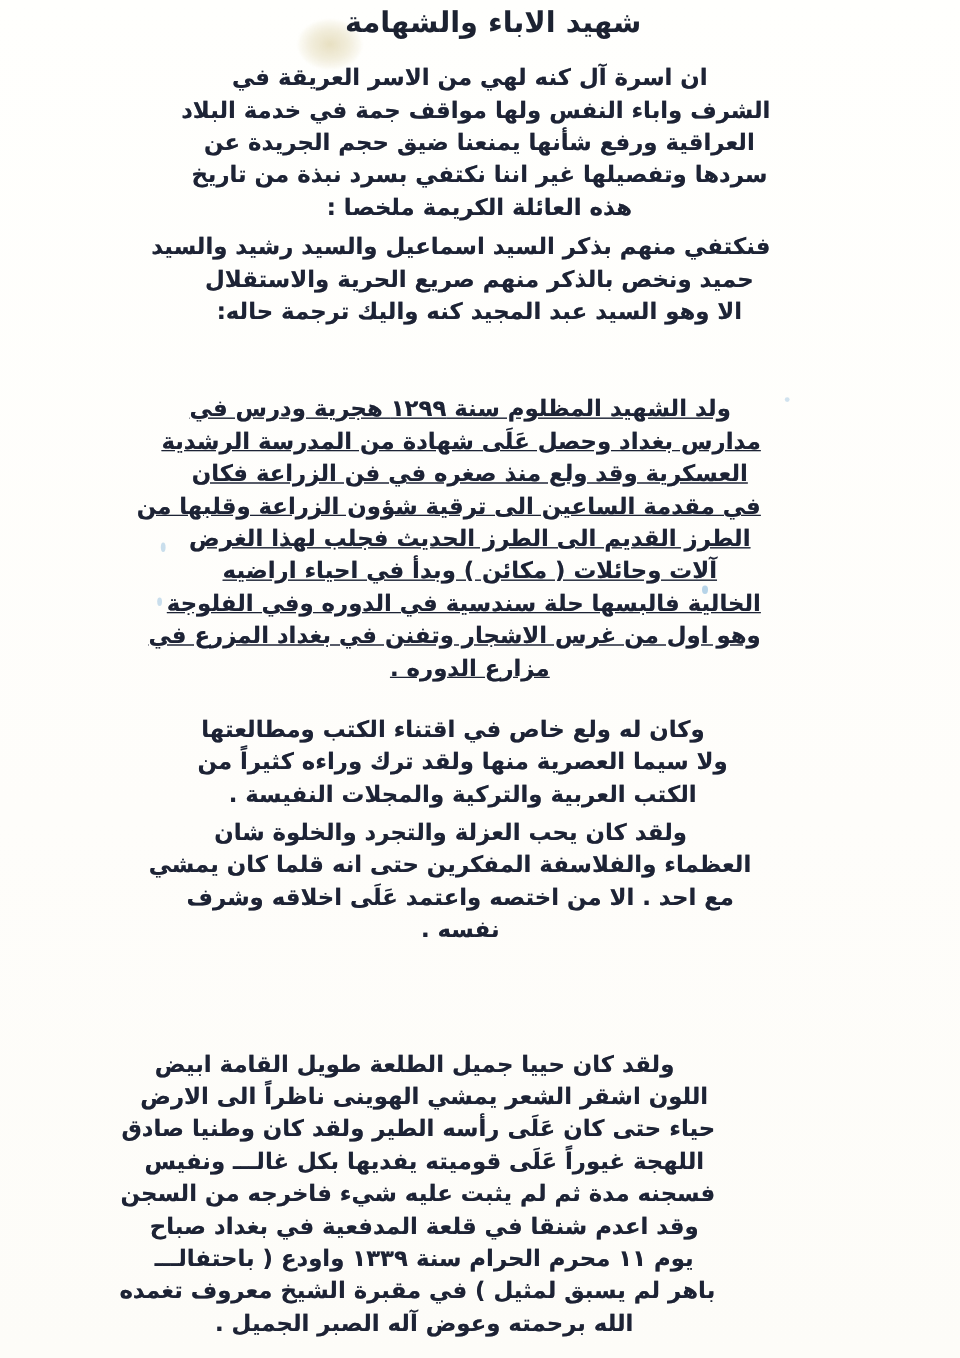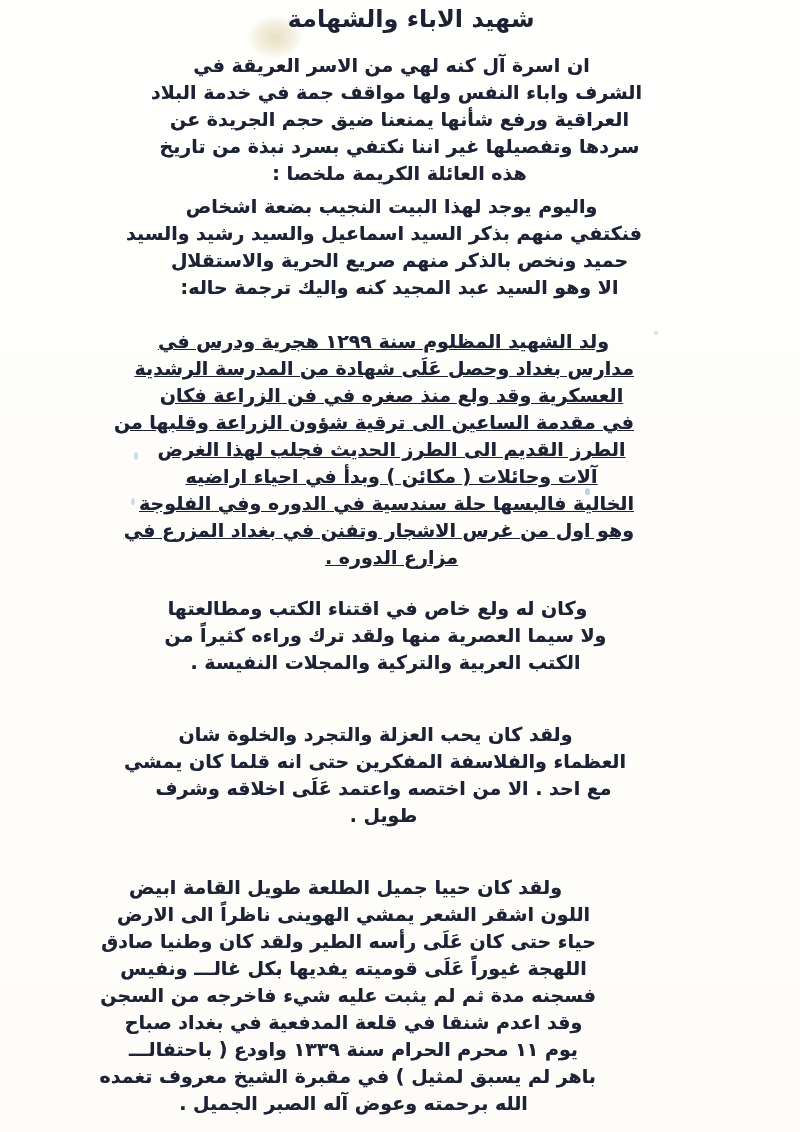--- a/index.html
+++ b/index.html
@@ -71,21 +71,21 @@
     white-space: nowrap;
   }
   .para .line.indent {
     padding-right: 16px;
   }
   
   .p1 { top: 52px;  right: 158px; }
   .p2 { top: 193px; right: 158px; }
   .p3 { top: 328px; right: 166px; text-decoration: underline; }
   .p4 { top: 595px; right: 172px; }
-  .p5 { top: 681px; right: 174px; margin-top: 40px; }
+  .p5 { top: 681px; right: 174px; }
   .p6 { top: 847px; right: 204px; margin-top: 27px; }
 </style>
 </head>
 <body>
 
 <div class="page">
 
   <div class="stain"></div>
   <div class="speck s1"></div>
   <div class="speck s2"></div>
@@ -96,21 +96,20 @@
 
   <p class="para p1" dir="rtl">
     <span class="line indent">ان اسرة آل كنه لهي من الاسر العريقة في</span>
     <span class="line">الشرف واباء النفس ولها مواقف جمة في خدمة البلاد</span>
     <span class="line">العراقية ورفع شأنها يمنعنا ضيق حجم الجريدة عن</span>
     <span class="line">سردها وتفصيلها غير اننا نكتفي بسرد نبذة من تاريخ</span>
     <span class="line">هذه العائلة الكريمة ملخصا :</span>
   </p>
 
   <p class="para p2" dir="rtl">
-    <span class="line indent">واليوم يوجد لهذا البيت النجيب بضعة اشخاص</span>
     <span class="line">فنكتفي منهم بذكر السيد اسماعيل والسيد رشيد والسيد</span>
     <span class="line">حميد ونخص بالذكر منهم صريع الحرية والاستقلال</span>
     <span class="line">الا وهو السيد عبد المجيد كنه واليك ترجمة حاله:</span>
   </p>
 
   <p class="para p3" dir="rtl">
     <span class="line indent">ولد الشهيد المظلوم سنة ١٢٩٩ هجرية ودرس في</span>
     <span class="line">مدارس بغداد وحصل عَلَى شهادة من المدرسة الرشدية</span>
     <span class="line">العسكرية وقد ولع منذ صغره في فن الزراعة فكان</span>
     <span class="line">في مقدمة الساعين الى ترقية شؤون الزراعة وقلبها من</span>
@@ -124,21 +123,21 @@
   <p class="para p4" dir="rtl">
     <span class="line indent">وكان له ولع خاص في اقتناء الكتب ومطالعتها</span>
     <span class="line">ولا سيما العصرية منها ولقد ترك وراءه كثيراً من</span>
     <span class="line">الكتب العربية والتركية والمجلات النفيسة .</span>
   </p>
 
   <p class="para p5" dir="rtl">
     <span class="line indent">ولقد كان يحب العزلة والتجرد والخلوة شان</span>
     <span class="line">العظماء والفلاسفة المفكرين حتى انه قلما كان يمشي</span>
     <span class="line">مع احد . الا من اختصه واعتمد عَلَى اخلاقه وشرف</span>
-    <span class="line">طويل .</span>
+    <span class="line">نفسه .</span>
   </p>
 
   <p class="para p6" dir="rtl">
     <span class="line indent">ولقد كان حييا جميل الطلعة طويل القامة ابيض</span>
     <span class="line">اللون اشقر الشعر يمشي الهوينى ناظراً الى الارض</span>
     <span class="line">حياء حتى كان عَلَى رأسه الطير ولقد كان وطنيا صادق</span>
     <span class="line">اللهجة غيوراً عَلَى قوميته يفديها بكل غالـــ ونفيس</span>
     <span class="line">فسجنه مدة ثم لم يثبت عليه شيء فاخرجه من السجن</span>
     <span class="line">وقد اعدم شنقا في قلعة المدفعية في بغداد صباح</span>
     <span class="line">يوم ١١ محرم الحرام سنة ١٣٣٩ واودع ( باحتفالـــ</span>

